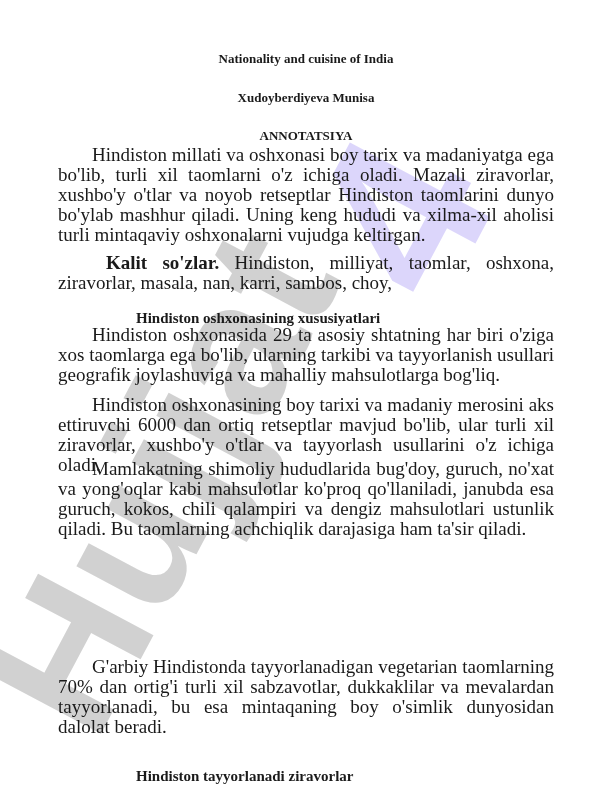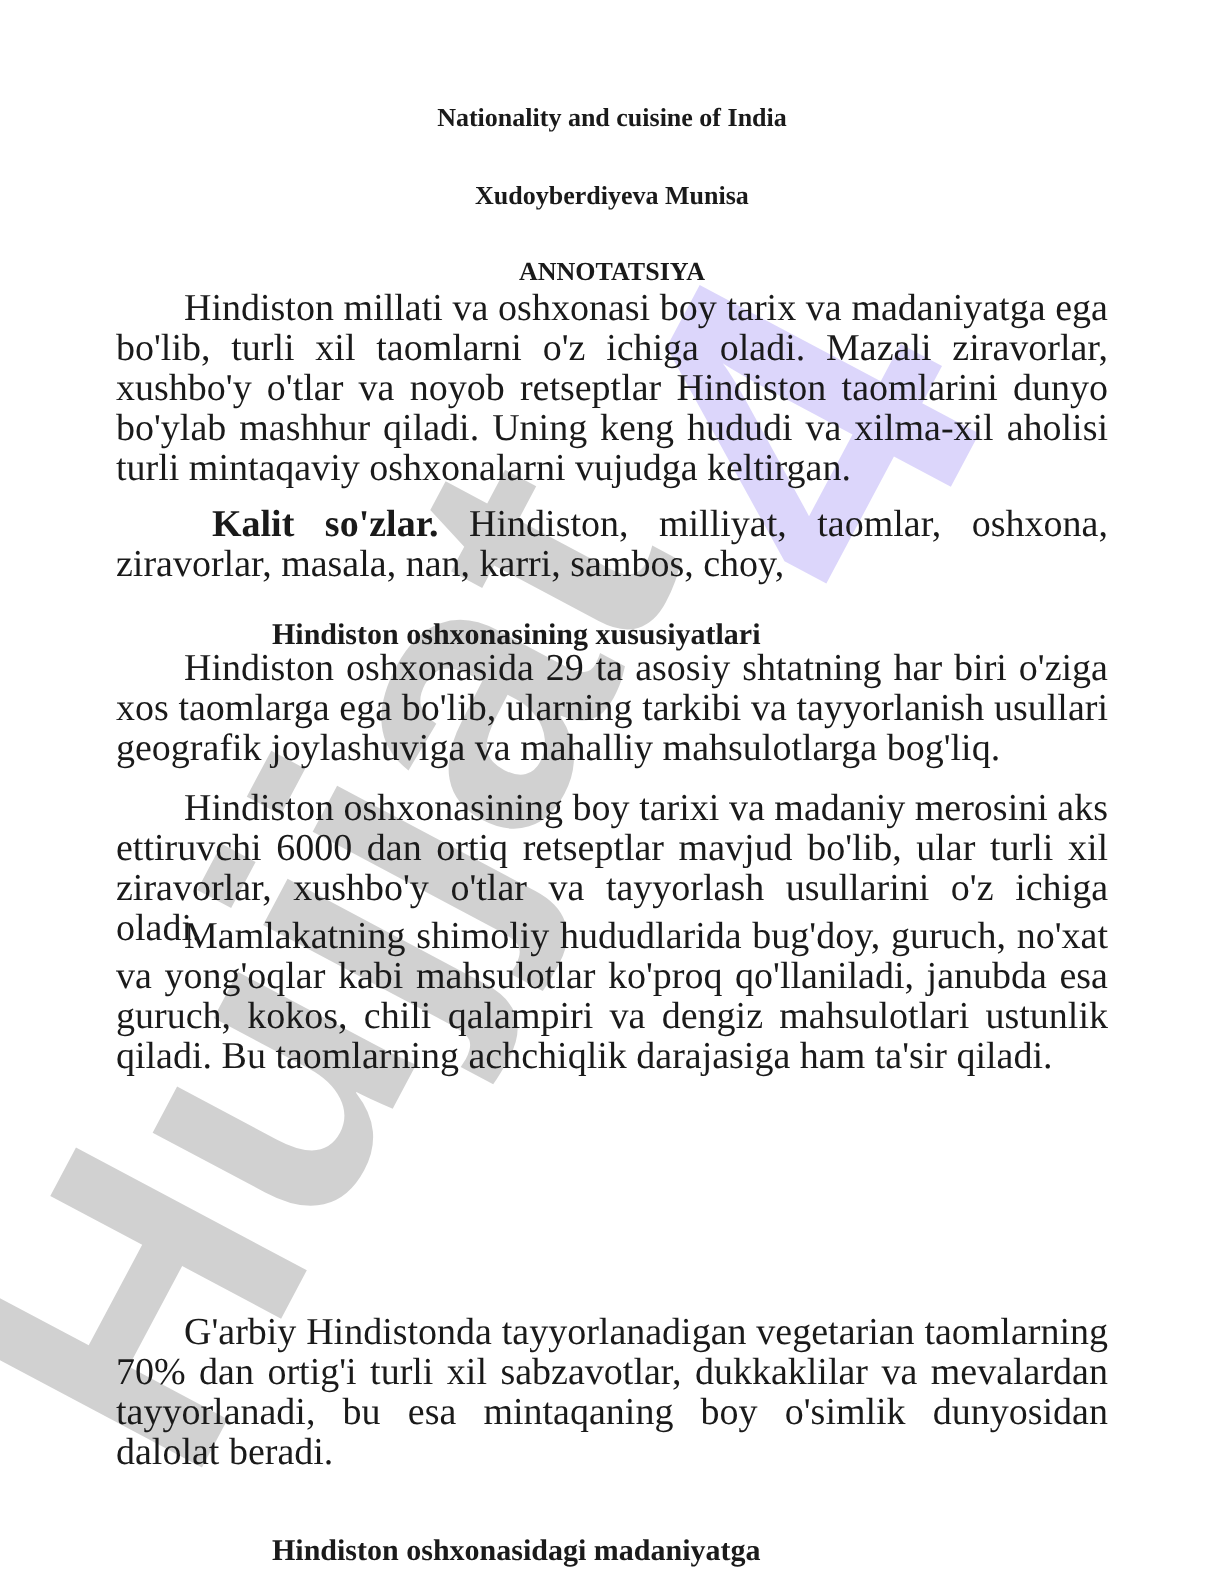--- a/index.html
+++ b/index.html
@@ -34,14 +34,14 @@
     <span class="kw-label">Kalit so'zlar.</span><span> Hindiston, milliyat, taomlar, oshxona, ziravorlar,  masala,  nan, karri,  sambos,  choy,</span>
   </div>
 
   <div class="heading" style="top:310px; left:92px;">Hindiston oshxonasining xususiyatlari</div>
   <div class="para ind" style="top:325px;">Hindiston oshxonasida 29 ta asosiy shtatning har biri o'ziga xos taomlarga ega bo'lib, ularning tarkibi va tayyorlanish usullari geografik joylashuviga va mahalliy mahsulotlarga bog'liq.</div>
   <div class="para ind" style="top:395px;">Hindiston oshxonasining boy tarixi va madaniy merosini aks ettiruvchi 6000 dan ortiq retseptlar mavjud bo'lib, ular turli xil ziravorlar, xushbo'y o'tlar va tayyorlash usullarini o'z ichiga oladi.</div>
   <div class="para ind" style="top:459px;">Mamlakatning shimoliy hududlarida bug'doy, guruch, no'xat va yong'oqlar kabi mahsulotlar ko'proq qo'llaniladi, janubda esa guruch, kokos, chili qalampiri va dengiz mahsulotlari ustunlik qiladi.  Bu taomlarning achchiqlik darajasiga ham ta'sir qiladi.</div>
 
   <div class="para ind" style="top:657px;">G'arbiy Hindistonda tayyorlanadigan vegetarian taomlarning 70% dan ortig'i turli xil sabzavotlar, dukkaklilar va mevalardan tayyorlanadi, bu esa mintaqaning boy o'simlik dunyosidan dalolat beradi.</div>
 
-  <div class="heading" style="top:768px; left:92px;">Hindiston oshxonasidagi madaniyatga</div>
+  <div class="heading" style="top:768px; left:92px;">Hindiston tayyorlanadi ziravorlar</div>
 </div>
 
 </body></html>

